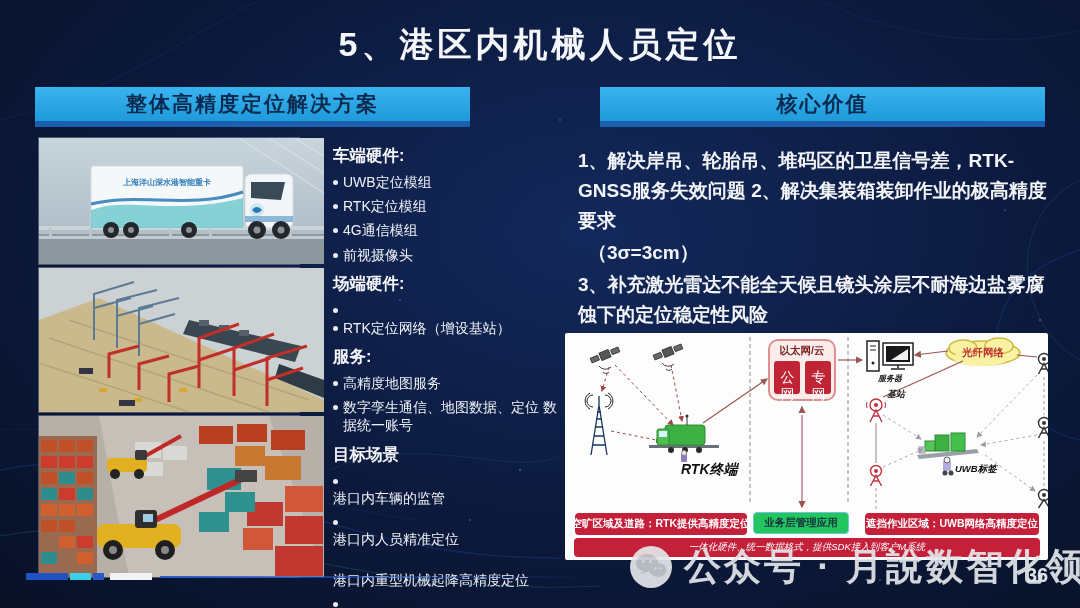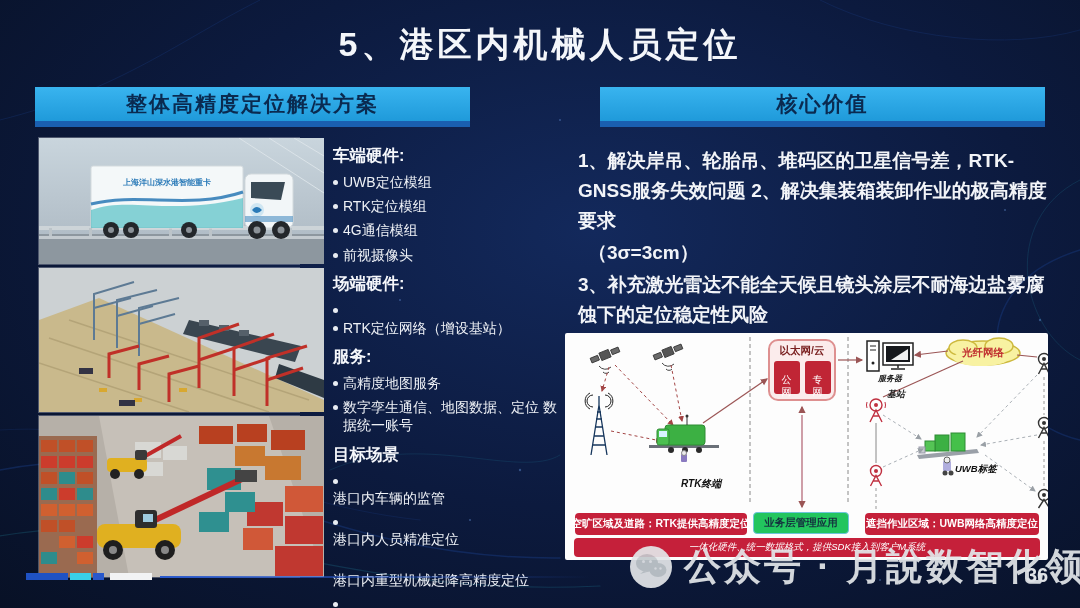--- a/index.html
+++ b/index.html
@@ -48,25 +48,25 @@
   .diagram{position:absolute;left:565px;top:333px;width:483px;height:227px;
     background:#fdfdfd;z-index:3;border-radius:2px;}
   .diagram svg{position:absolute;left:0;top:0;}
   .dlabel{position:absolute;color:#222;}
   .eth-box{position:absolute;left:203px;top:6px;width:68px;height:62px;box-sizing:border-box;
     border:2px solid #de9090;border-radius:10px;background:#fbecec;}
   .eth-title{font-size:10.5px;font-weight:bold;color:#7a2020;text-align:center;margin-top:3px;}
   .eth-nets{display:flex;justify-content:center;gap:5px;margin-top:3px;}
   .net{width:26px;height:33px;background:#c02535;border-radius:3px;color:#fff;
     display:flex;align-items:center;justify-content:center;}
-  .net span{display:block;width:12px;font-size:10px;line-height:1.15;word-break:break-all;text-align:center;margin-top:16px;}
+  .net span{display:block;width:12px;font-size:14px;line-height:1.15;word-break:break-all;margin-top:16px;}
   .lab-server{left:302px;top:40px;width:46px;text-align:center;font-size:8px;font-weight:bold;font-style:italic;}
   .lab-fiber{left:384px;top:13px;width:68px;text-align:center;font-size:10.5px;font-weight:bold;color:#c03030;}
   .lab-base{left:322px;top:55px;font-size:9px;font-weight:bold;font-style:italic;}
-  .lab-rtk{left:116px;top:144px;font-size:10px;font-weight:bold;font-style:italic;color:#111;}
+  .lab-rtk{left:116px;top:128px;font-size:14px;font-weight:bold;font-style:italic;color:#111;}
   .lab-uwb{left:390px;top:130px;font-size:9.5px;font-weight:bold;font-style:italic;color:#111;}
   .zone{position:absolute;height:22px;border-radius:4px;display:flex;align-items:center;justify-content:center;
     font-size:10.5px;font-weight:bold;white-space:nowrap;}
   .zone-red{background:#c5203a;color:#fff;}
   .zone-rtk{left:10px;top:180px;width:172px;}
   .zone-biz{left:188px;top:179px;width:96px;background:#22c55e;border:1px solid #6ec5da;color:#15333f;box-sizing:border-box;}
   .zone-uwb{left:300px;top:180px;width:174px;}
   .bottom-bar{position:absolute;left:9px;top:205px;width:466px;height:19px;background:#c5203a;border-radius:4px;
     color:#fff;font-size:9.5px;display:flex;align-items:center;justify-content:center;white-space:nowrap;font-style:italic;}
 

